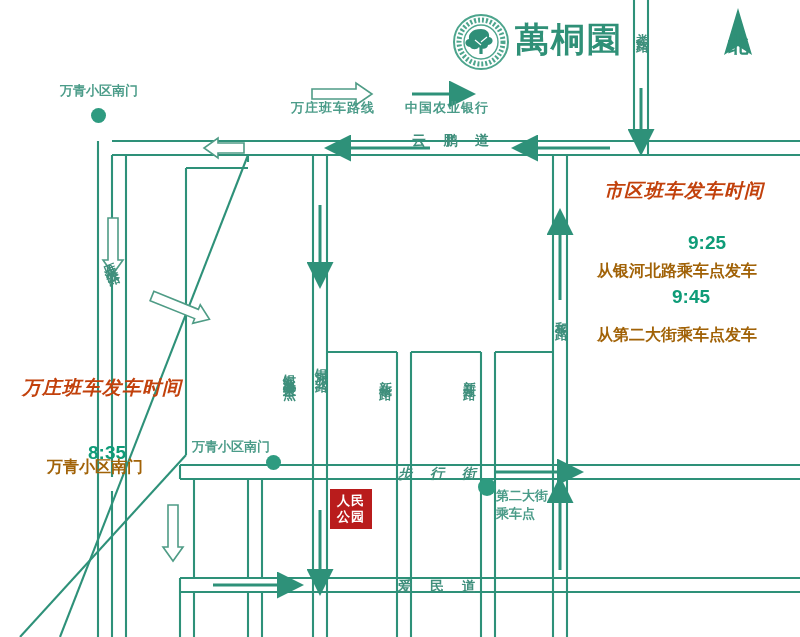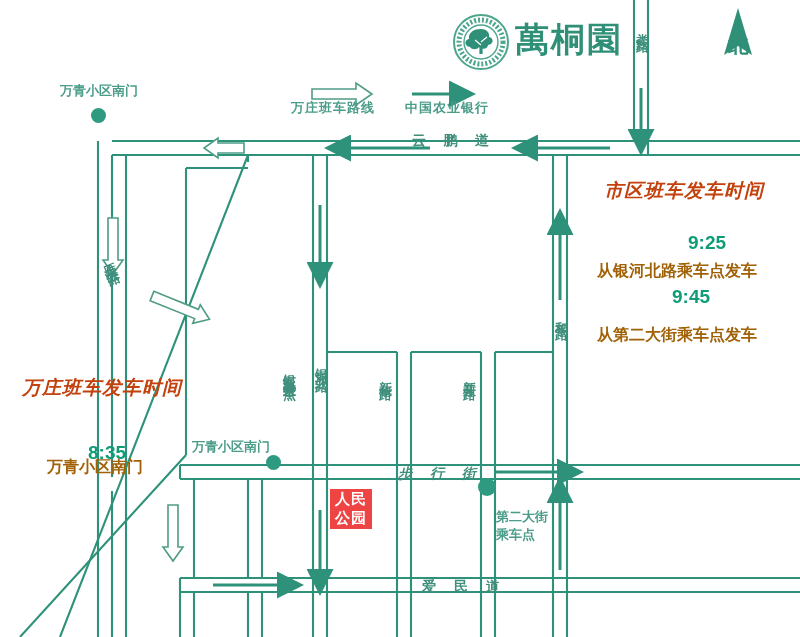--- a/index.html
+++ b/index.html
@@ -10,21 +10,21 @@
   .road-h{letter-spacing:7px;font-size:14px;font-weight:700;color:#3f8f7c;}
   .road-v{font-size:13px;font-weight:700;writing-mode:vertical-rl;text-orientation:upright;
           letter-spacing:4px;color:#3f8f7c;}
   .poi{font-size:13px;font-weight:700;color:#4b9c89;}
   .heading{font-size:19px;font-weight:900;color:#c2410c;letter-spacing:1px;font-style:italic;}
   .time{font-size:19px;font-weight:900;color:#0f9c78;}
   .timedesc{font-size:16px;font-weight:700;color:#a16207;}
   .legend-t{font-size:13px;font-weight:700;color:#4b9c89;letter-spacing:1px;}
   .logo-t{font-size:34px;font-weight:900;color:#2f9077;letter-spacing:2px;}
   .compass-t{position:absolute;font-size:21px;font-weight:900;color:#2f9077;}
-  .parkbox{position:absolute;background:#ef4444;color:#ffffff;font-size:15px;
+  .parkbox{position:absolute;background:#b91c1c;color:#ffffff;font-size:13px;
            font-weight:700;line-height:1.25;display:flex;align-items:center;
            justify-content:center;text-align:center;letter-spacing:1px;}
   .dot{position:absolute;border-radius:50%;background:#2e9b80;}
 </style>
 </head>
 <body>
 
 <svg id="map" viewBox="0 0 800 637">
   <defs>
     <marker id="solidhead" markerWidth="9" markerHeight="9" refX="1" refY="4.5" orient="auto" markerUnits="strokeWidth">
@@ -143,21 +143,21 @@
 <div class="lbl timedesc" style="left:47px;top:458px;">万青小区南门</div>
 
 <div class="lbl heading" style="left:604px;top:180px;">市区班车发车时间</div>
 <div class="lbl time" style="left:688px;top:232px;">9:25</div>
 <div class="lbl timedesc" style="left:597px;top:262px;">从银河北路乘车点发车</div>
 <div class="lbl time" style="left:672px;top:286px;">9:45</div>
 <div class="lbl timedesc" style="left:597px;top:326px;">从第二大街乘车点发车</div>
 
 <div class="lbl road-h" style="left:412px;top:133px;font-family:Liberation Serif, serif;">云 鹏 道</div>
 <div class="lbl road-h" style="left:398px;top:465px;font-style:italic;">步 行 街</div>
-<div class="lbl road-h" style="left:422px;top:578px;">爱 民 道</div>
+<div class="lbl road-h" style="left:398px;top:578px;">爱 民 道</div>
 
 <div class="lbl road-v" style="left:634px;top:22px;">娄庄路</div>
 <div class="lbl road-v" style="left:553px;top:310px;">和平路</div>
 <div class="lbl road-v" style="left:313px;top:358px;">银河北路</div>
 <div class="lbl road-v" style="left:377px;top:370px;">新华路</div>
 <div class="lbl road-v" style="left:461px;top:370px;">新开路</div>
 
 <div class="lbl" style="left:96px;top:258px;font-size:13px;font-weight:700;
      writing-mode:vertical-rl;text-orientation:upright;letter-spacing:3px;
      transform:rotate(-22deg);transform-origin:top left;">雁滨公路</div>
@@ -165,19 +165,19 @@
 <div class="lbl poi" style="left:60px;top:84px;">万青小区南门</div>
 <div class="dot" style="left:91px;top:108px;width:15px;height:15px;"></div>
 
 <div class="lbl poi" style="left:192px;top:440px;">万青小区南门</div>
 <div class="dot" style="left:266px;top:455px;width:15px;height:15px;"></div>
 
 <div class="lbl" style="left:281px;top:364px;font-size:13px;font-weight:700;
      writing-mode:vertical-rl;text-orientation:upright;letter-spacing:2px;color:#3f8f7c;">银河北路乘车点</div>
 
 <div class="dot" style="left:478px;top:478px;width:18px;height:18px;"></div>
-<div class="lbl poi" style="left:496px;top:508px;line-height:1.35;">
+<div class="lbl poi" style="left:496px;top:487px;line-height:1.35;">
   <span>第二大街<br>乘车点</span>
 </div>
 
 <div class="parkbox" style="left:330px;top:489px;width:42px;height:40px;">
   <span>人民<br>公园</span>
 </div>
 
 </body></html>

